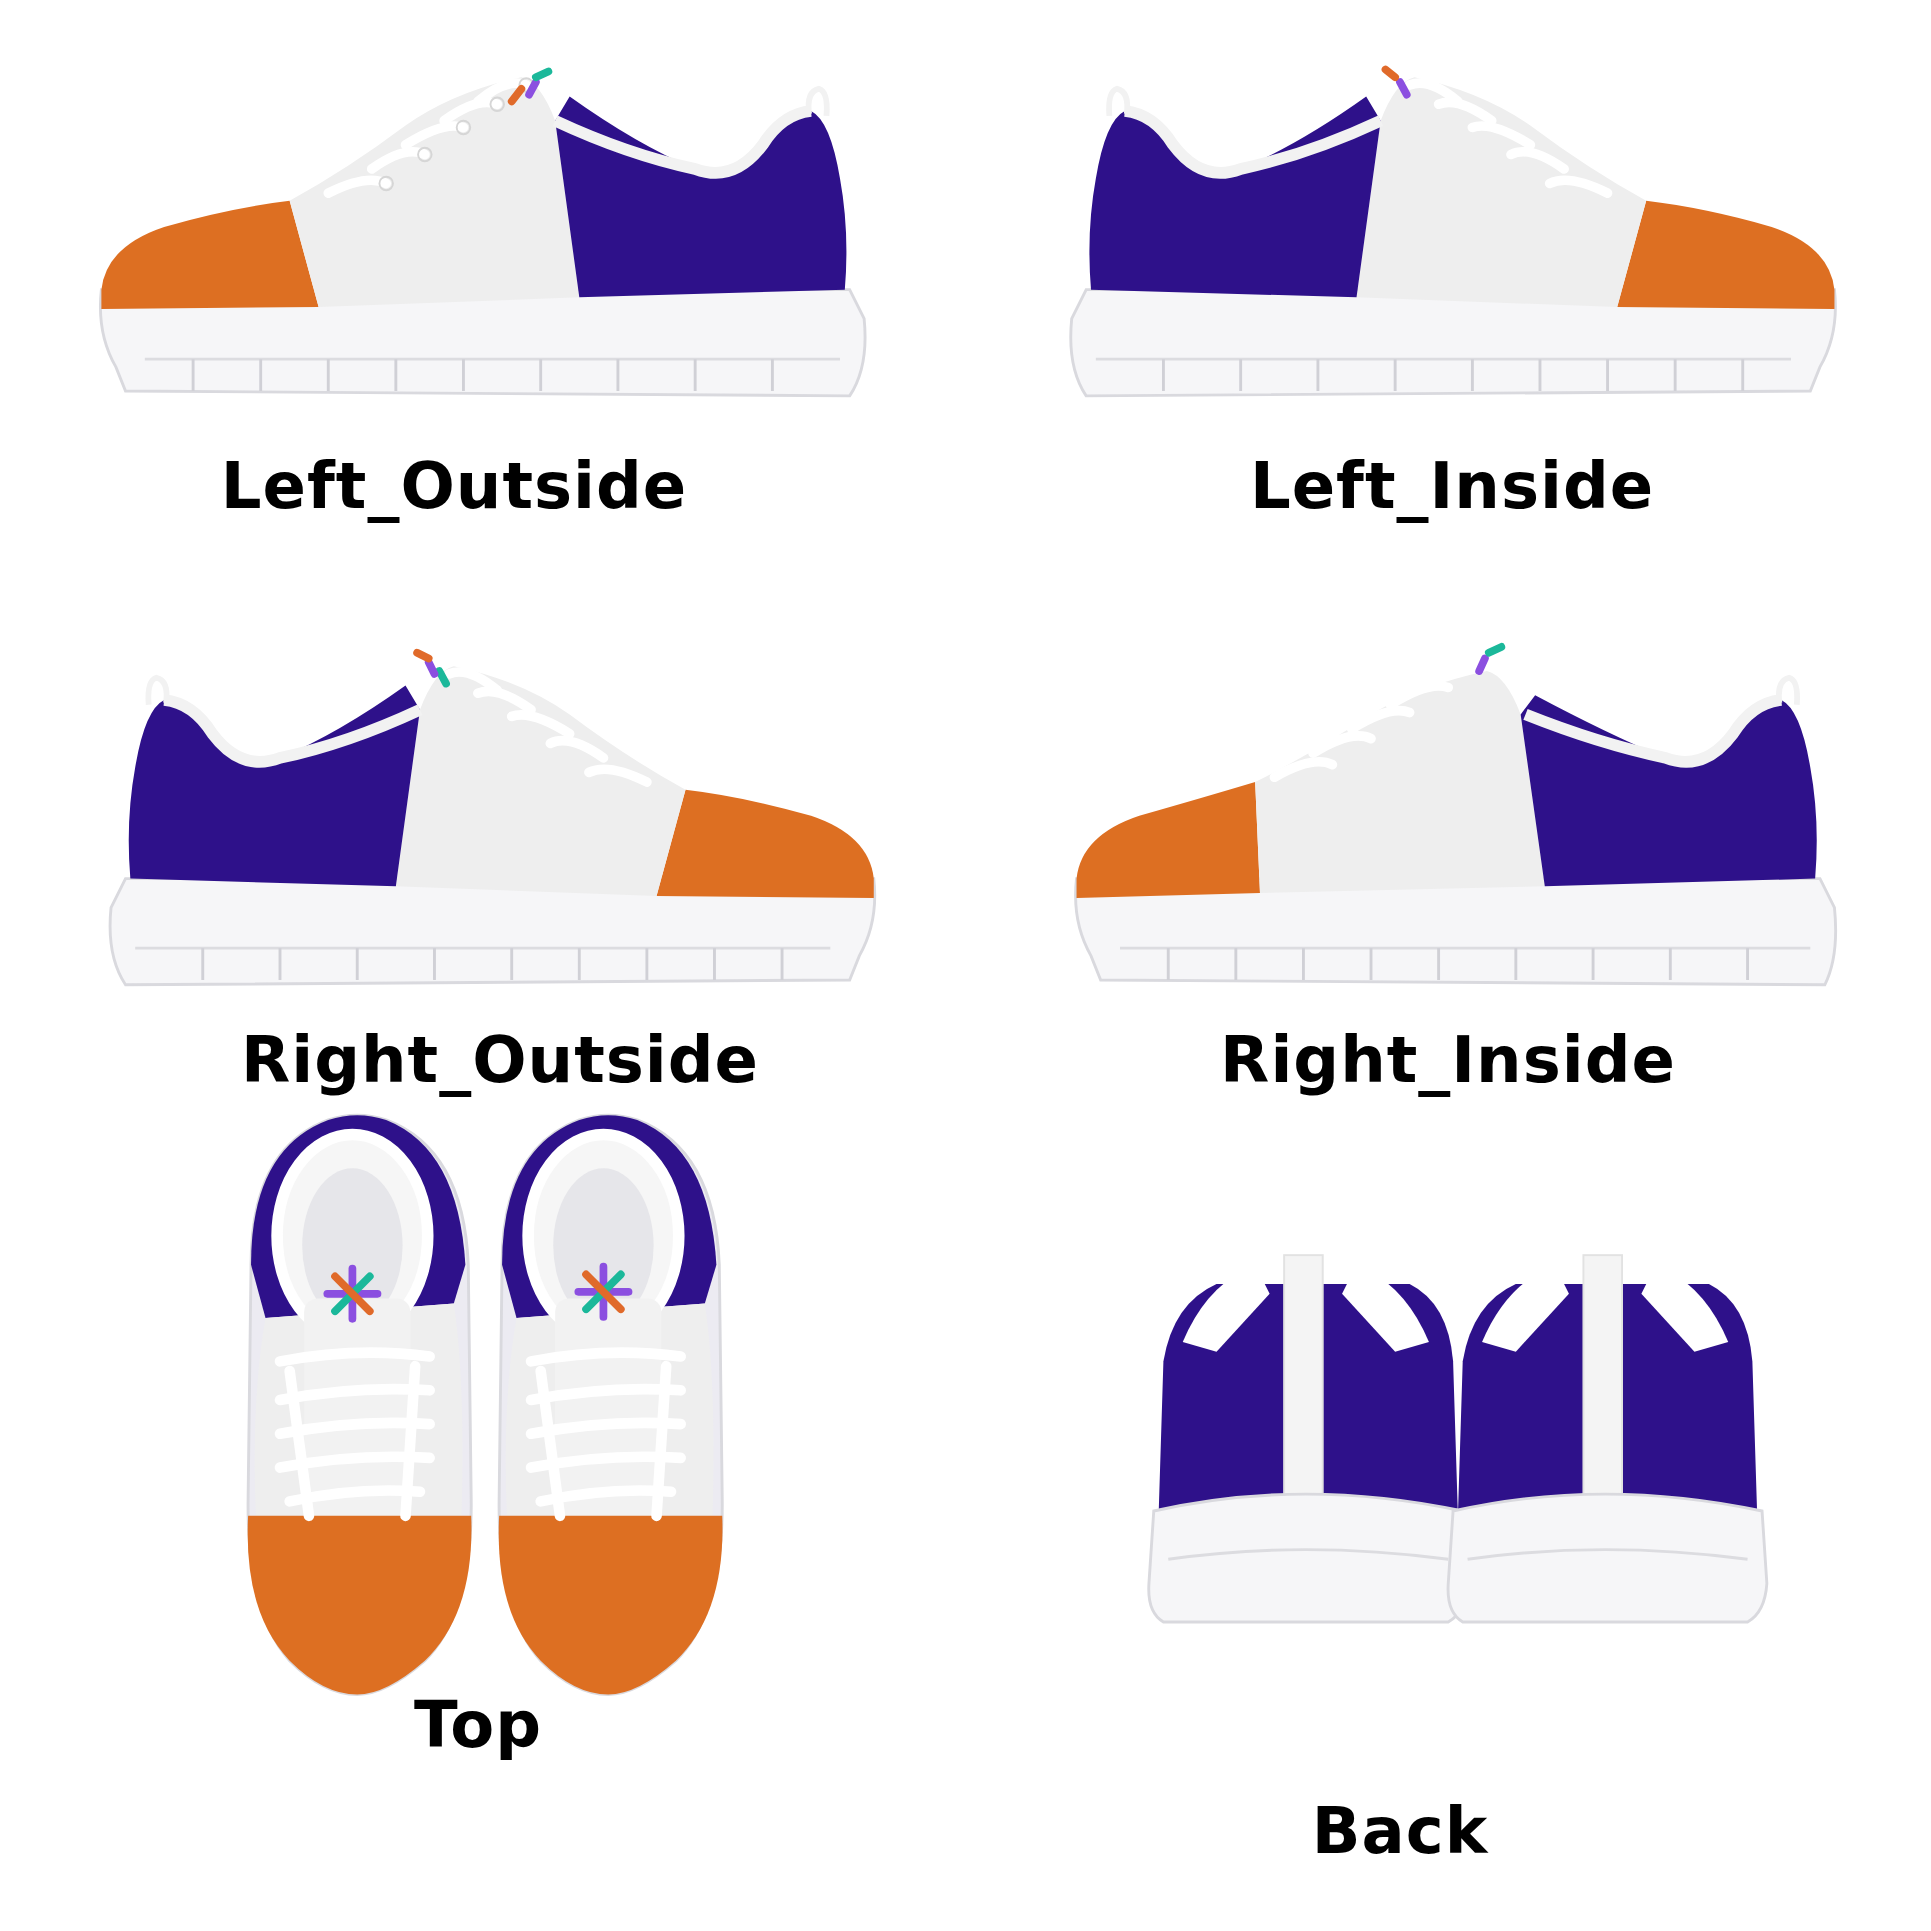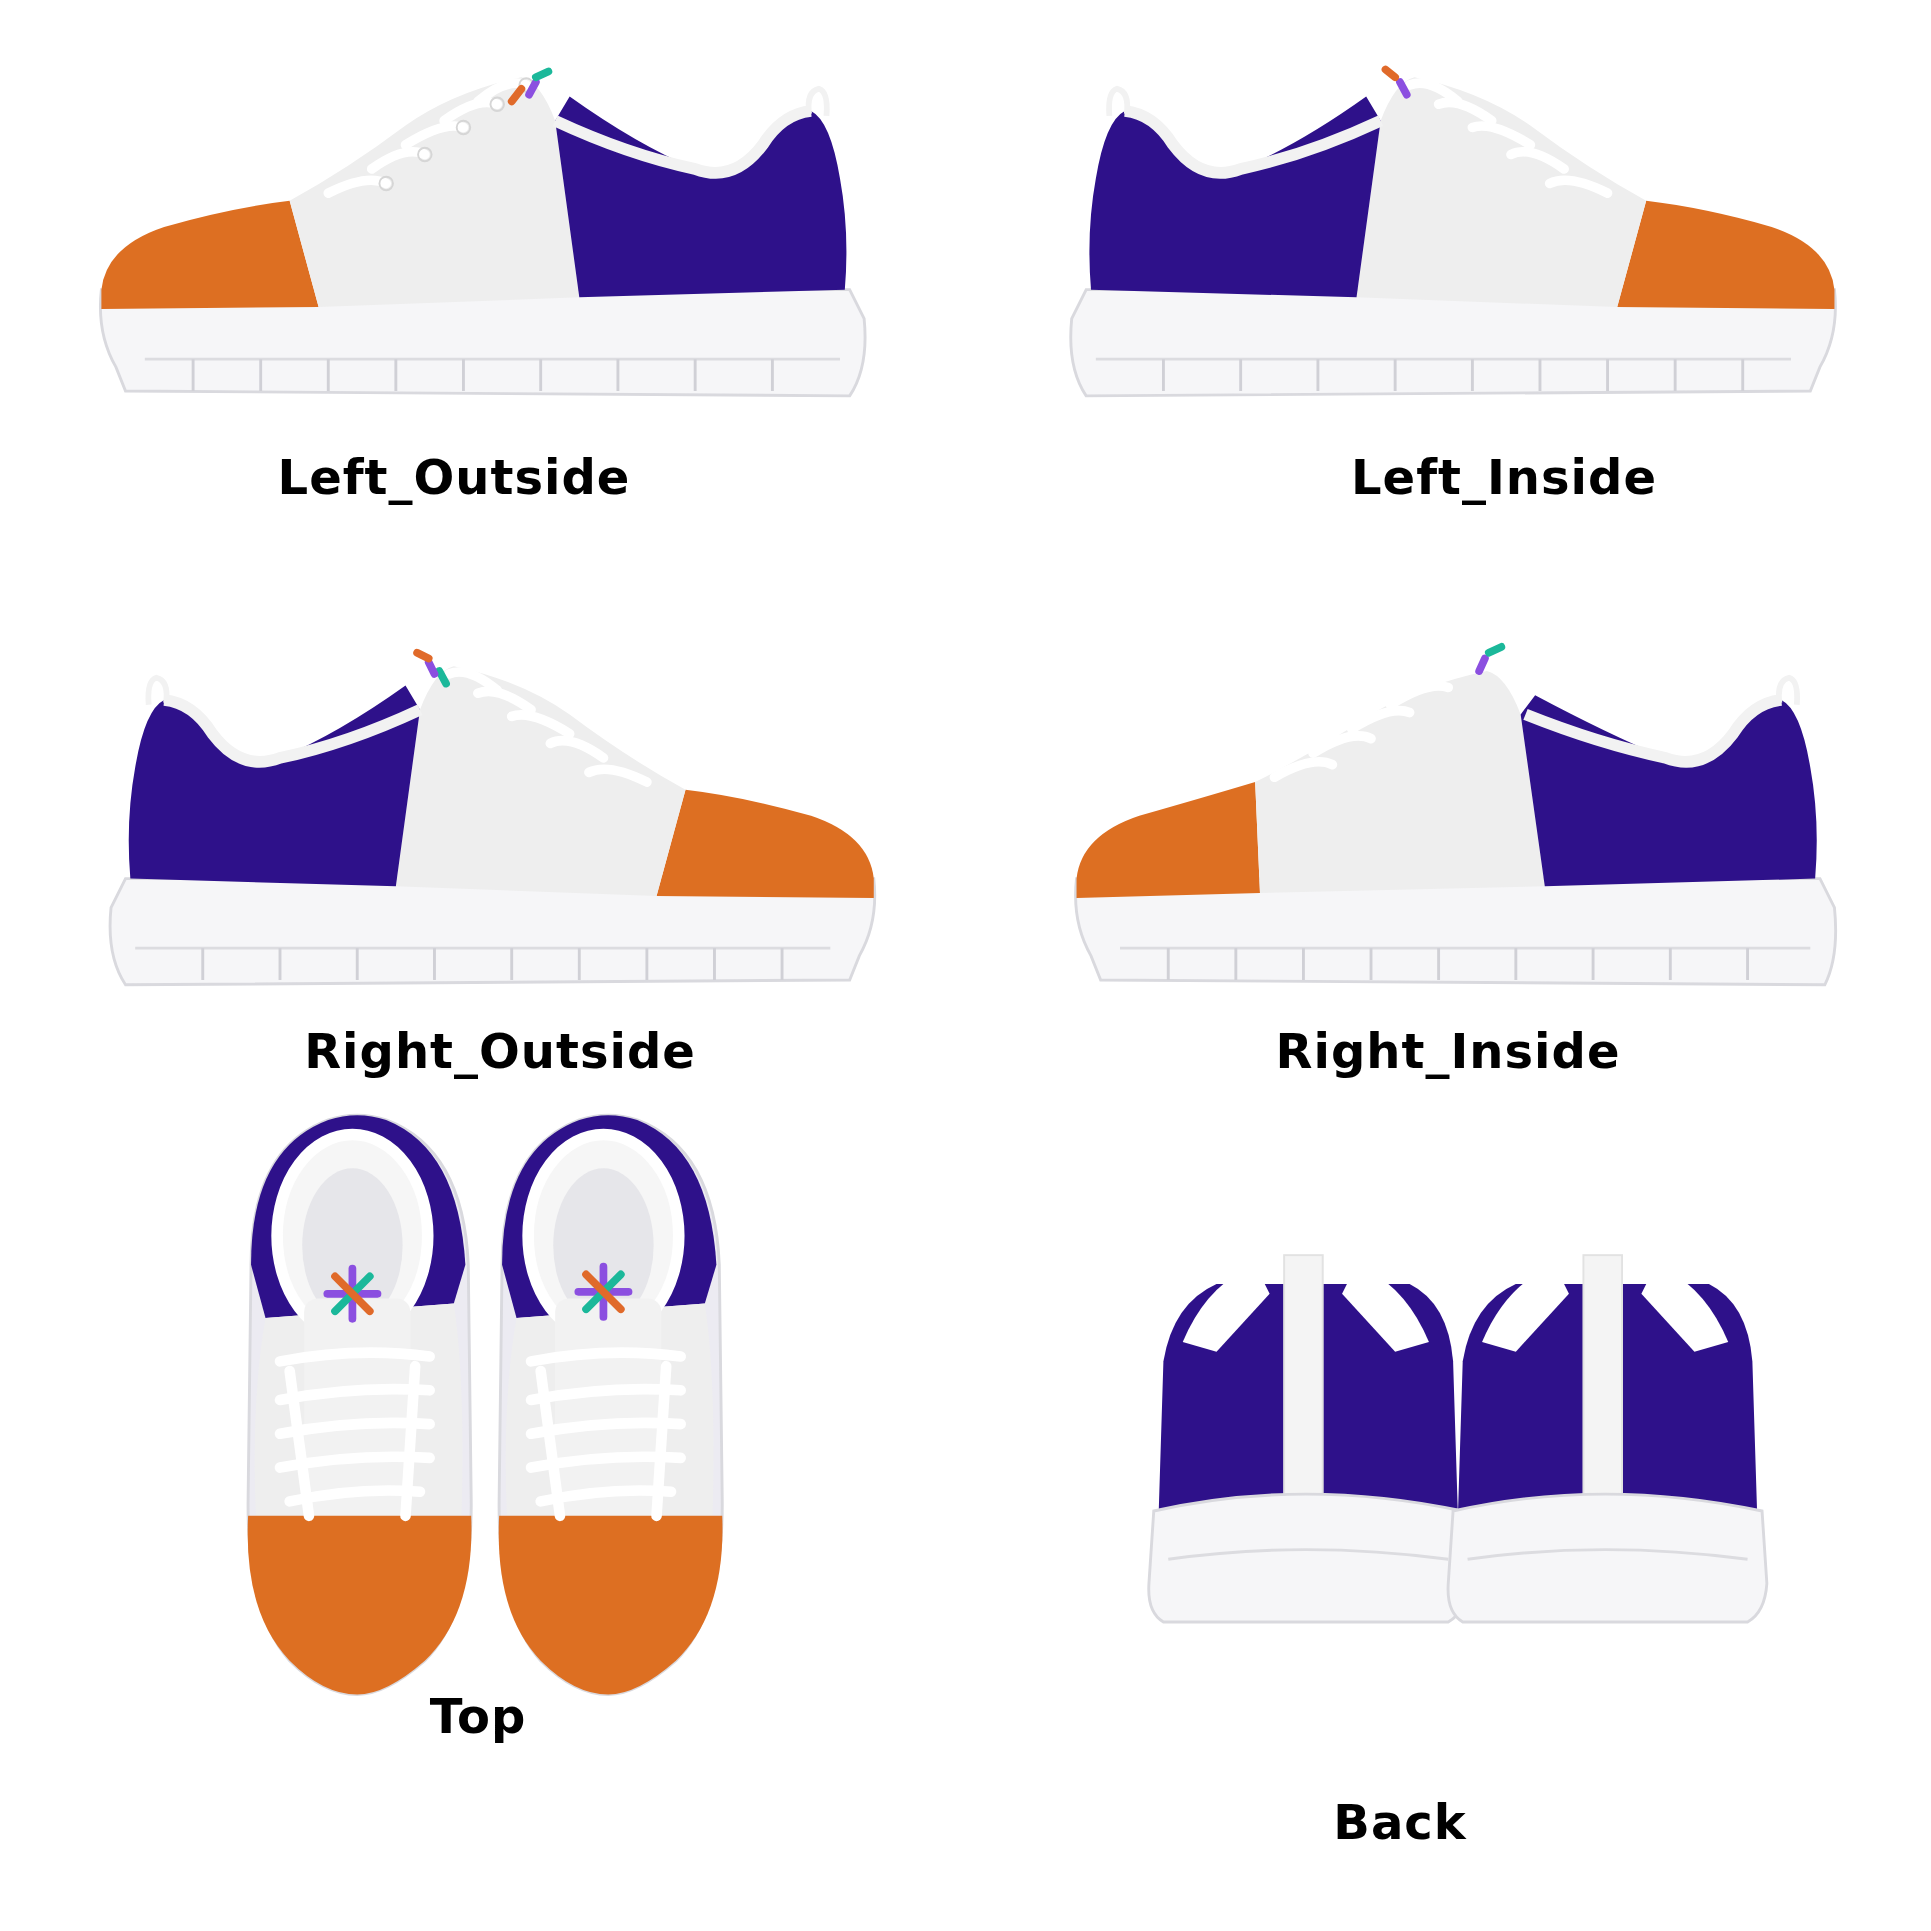--- a/index.html
+++ b/index.html
@@ -1,20 +1,20 @@
 <!DOCTYPE html>
 <html><head>
 <meta charset="utf-8">
 <style>
   html, body { margin:0; padding:0; background:#ffffff; }
   body { width:1931px; height:1931px; position:relative; overflow:hidden;
          font-family:"DejaVu Sans", sans-serif; }
   .panel { position:absolute; }
   .label { position:absolute; font-family:"DejaVu Sans", sans-serif; font-weight:bold;
-           font-size:48px; color:#000; white-space:nowrap; transform:translateX(-50%); letter-spacing:1px; }
+           font-size:64px; color:#000; white-space:nowrap; transform:translateX(-50%); letter-spacing:1px; }
   svg { position:absolute; overflow:visible; }
 </style>
 </head>
 <body>
 
 <div class="panel">
   <svg style="left:0;top:0" width="1931" height="1931" viewBox="0 0 2000 2000">
 
     <path d="M105 300 Q100 345 120 380 L130 405 L880 410 Q900 380 895 330 L880 300 Z" fill="#f6f6f8" stroke="#d9d9de" stroke-width="3"></path>
     <path d="M150 372 L870 372" stroke="#dcdce0" stroke-width="3"></path>
@@ -90,21 +90,21 @@
         <path d="M420 150 Q460 125 480 132"></path>
           <path d="M460 125 Q495 100 515 108"></path>
         <path d="M495 105 Q525 80 545 88"></path>
       </g>
       <g stroke-width="8" stroke-linecap="round">
         <line x1="548" y1="98" x2="555" y2="85" stroke="#8b4fe0"></line>
         <line x1="560" y1="80" x2="570" y2="72" stroke="#e06a2a"></line>
       </g>
     </g>
   </svg>
-  <div class="label" style="left:1504px;top:449px">Left_Inside</div>
+  <div class="label" style="left:1452px;top:449px">Left_Inside</div>
 </div>
 
 <div class="panel">
   <svg style="left:0;top:0" width="1931" height="1931" viewBox="0 0 2000 2000">
     <g transform="translate(1010,610) scale(-1,1)">
       <path d="M105 300 Q100 345 120 380 L130 405 L880 410 Q900 380 895 330 L880 300 Z" fill="#f6f6f8" stroke="#d9d9de" stroke-width="3"></path>
       <path d="M150 372 L870 372" stroke="#dcdce0" stroke-width="3"></path>
       <g stroke="#d0d0d6" stroke-width="3">
         <line x1="200" y1="372" x2="200" y2="405"></line>
           <line x1="270" y1="372" x2="270" y2="405"></line>

